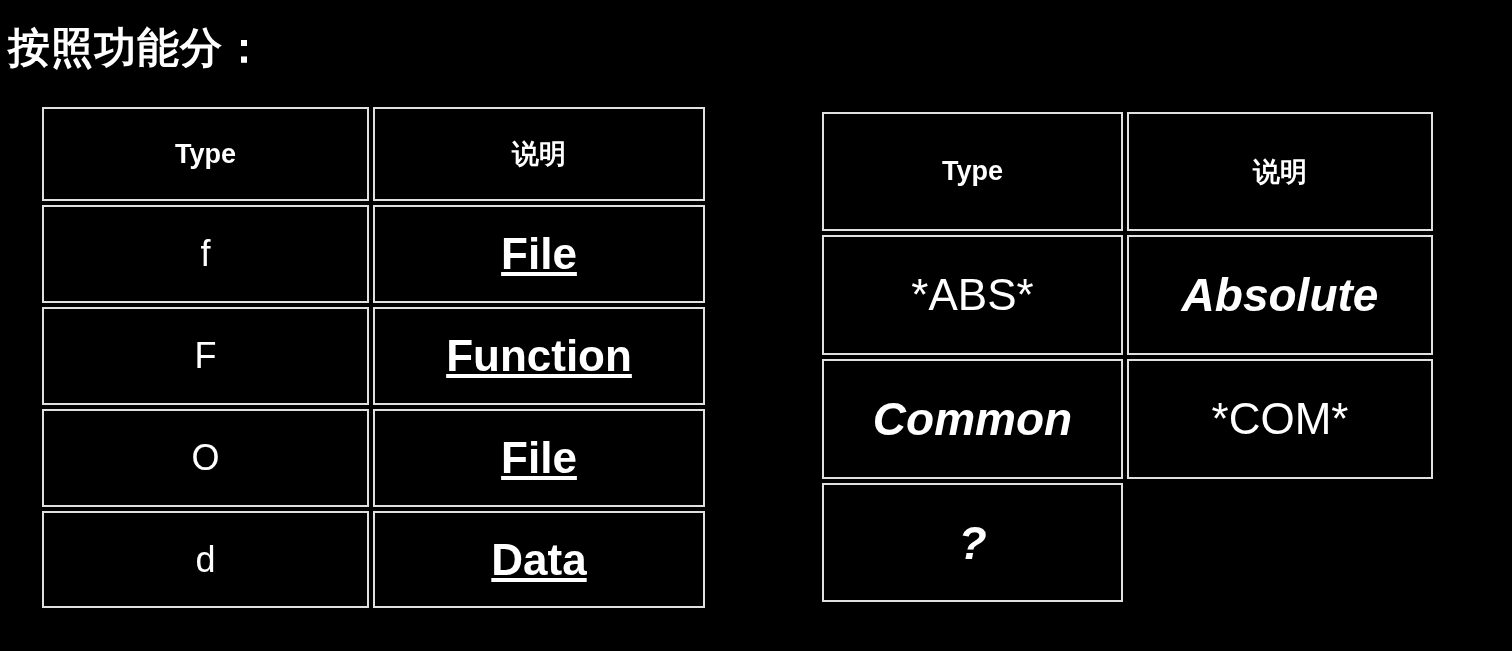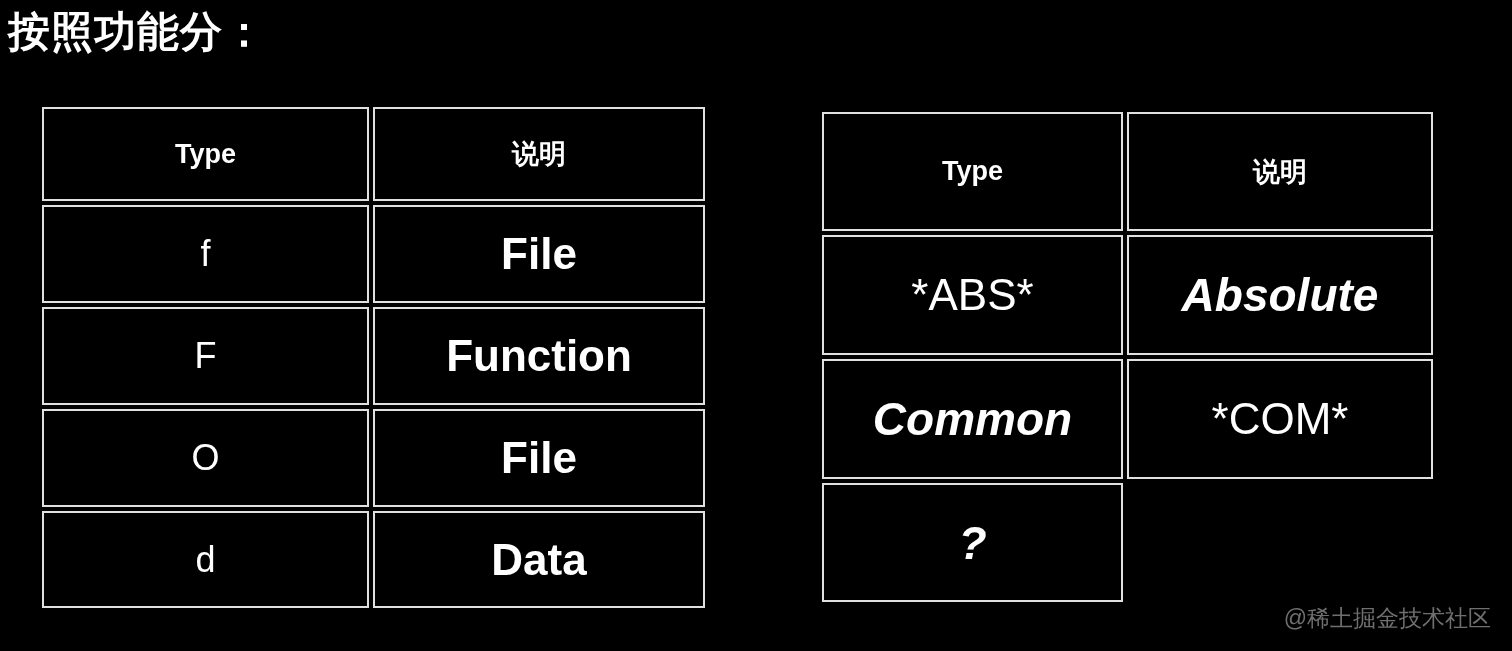--- a/index.html
+++ b/index.html
@@ -12,21 +12,21 @@
     width: 1512px;
     height: 651px;
     background: #000000;
     overflow: hidden;
     font-family: "Liberation Sans", "DejaVu Sans", sans-serif;
     color: #ffffff;
   }
   .heading {
     position: absolute;
     left: 8px;
-    top: 4px;
+    top: 20px;
     font-size: 42px;
     font-weight: 700;
     color: #ffffff;
     letter-spacing: 1px;
     white-space: nowrap;
   }
   
   .tbl {
     position: absolute;
     display: grid;
@@ -63,20 +63,21 @@
     font-size: 27px;
     font-weight: 700;
   }
   #tbl-left .type-cell {
     font-size: 36px;
     font-weight: 400;
   }
   #tbl-left .desc-cell {
     font-size: 44px;
     font-weight: 700;
+    text-decoration: underline;
   }
   #tbl-right .type-cell {
     font-size: 44px;
     font-weight: 400;
     text-align: center;
   }
   #tbl-right .desc-cell {
     font-size: 46px;
     font-weight: 700;
     font-style: italic;
@@ -121,15 +122,14 @@
 
     <div class="cell type-cell">*ABS*</div>
     <div class="cell desc-cell">Absolute</div>
 
     <div class="cell desc-cell">Common</div>
     <div class="cell type-cell">*COM*</div>
 
     <div class="cell desc-cell">?</div>
   </div>
 
-  <div class="watermark">@稀土掘金技术社区</div>
 
 </div>
 
 </body></html>

